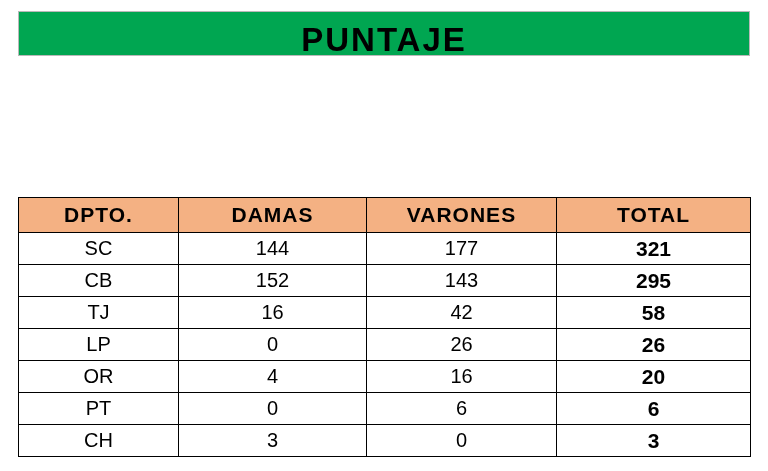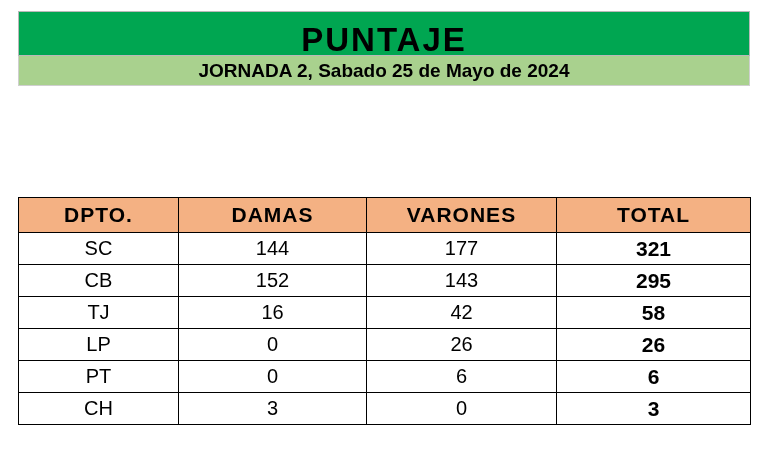--- a/index.html
+++ b/index.html
@@ -127,23 +127,20 @@
   col.c-total { width: 194px; }
 </style>
 </head>
 <body>
 
 <div class="sheet">
 
   <div class="header-block">
     <div class="title-bar">
       <span class="title-text">PUNTAJE</span>
-    </div>
-    <div class="session-bar">
-      <span class="session-text">JORNADA 2, Sabado 25 de Mayo de 2024</span>
     </div>
   </div>
 
   <div class="table-wrap">
     <table class="score-table">
       <colgroup>
         <col class="c-dpto">
         <col class="c-damas">
         <col class="c-varones">
         <col class="c-total">
@@ -175,20 +172,26 @@
           <td>42</td>
           <td class="total-cell">58</td>
         </tr>
         <tr>
           <td>LP</td>
           <td>0</td>
           <td>26</td>
           <td class="total-cell">26</td>
         </tr>
         <tr>
+          <td>OR</td>
+          <td>4</td>
+          <td>16</td>
+          <td class="total-cell">20</td>
+        </tr>
+        <tr>
           <td>PT</td>
           <td>0</td>
           <td>6</td>
           <td class="total-cell">6</td>
         </tr>
         <tr>
           <td>CH</td>
           <td>3</td>
           <td>0</td>
           <td class="total-cell">3</td>

